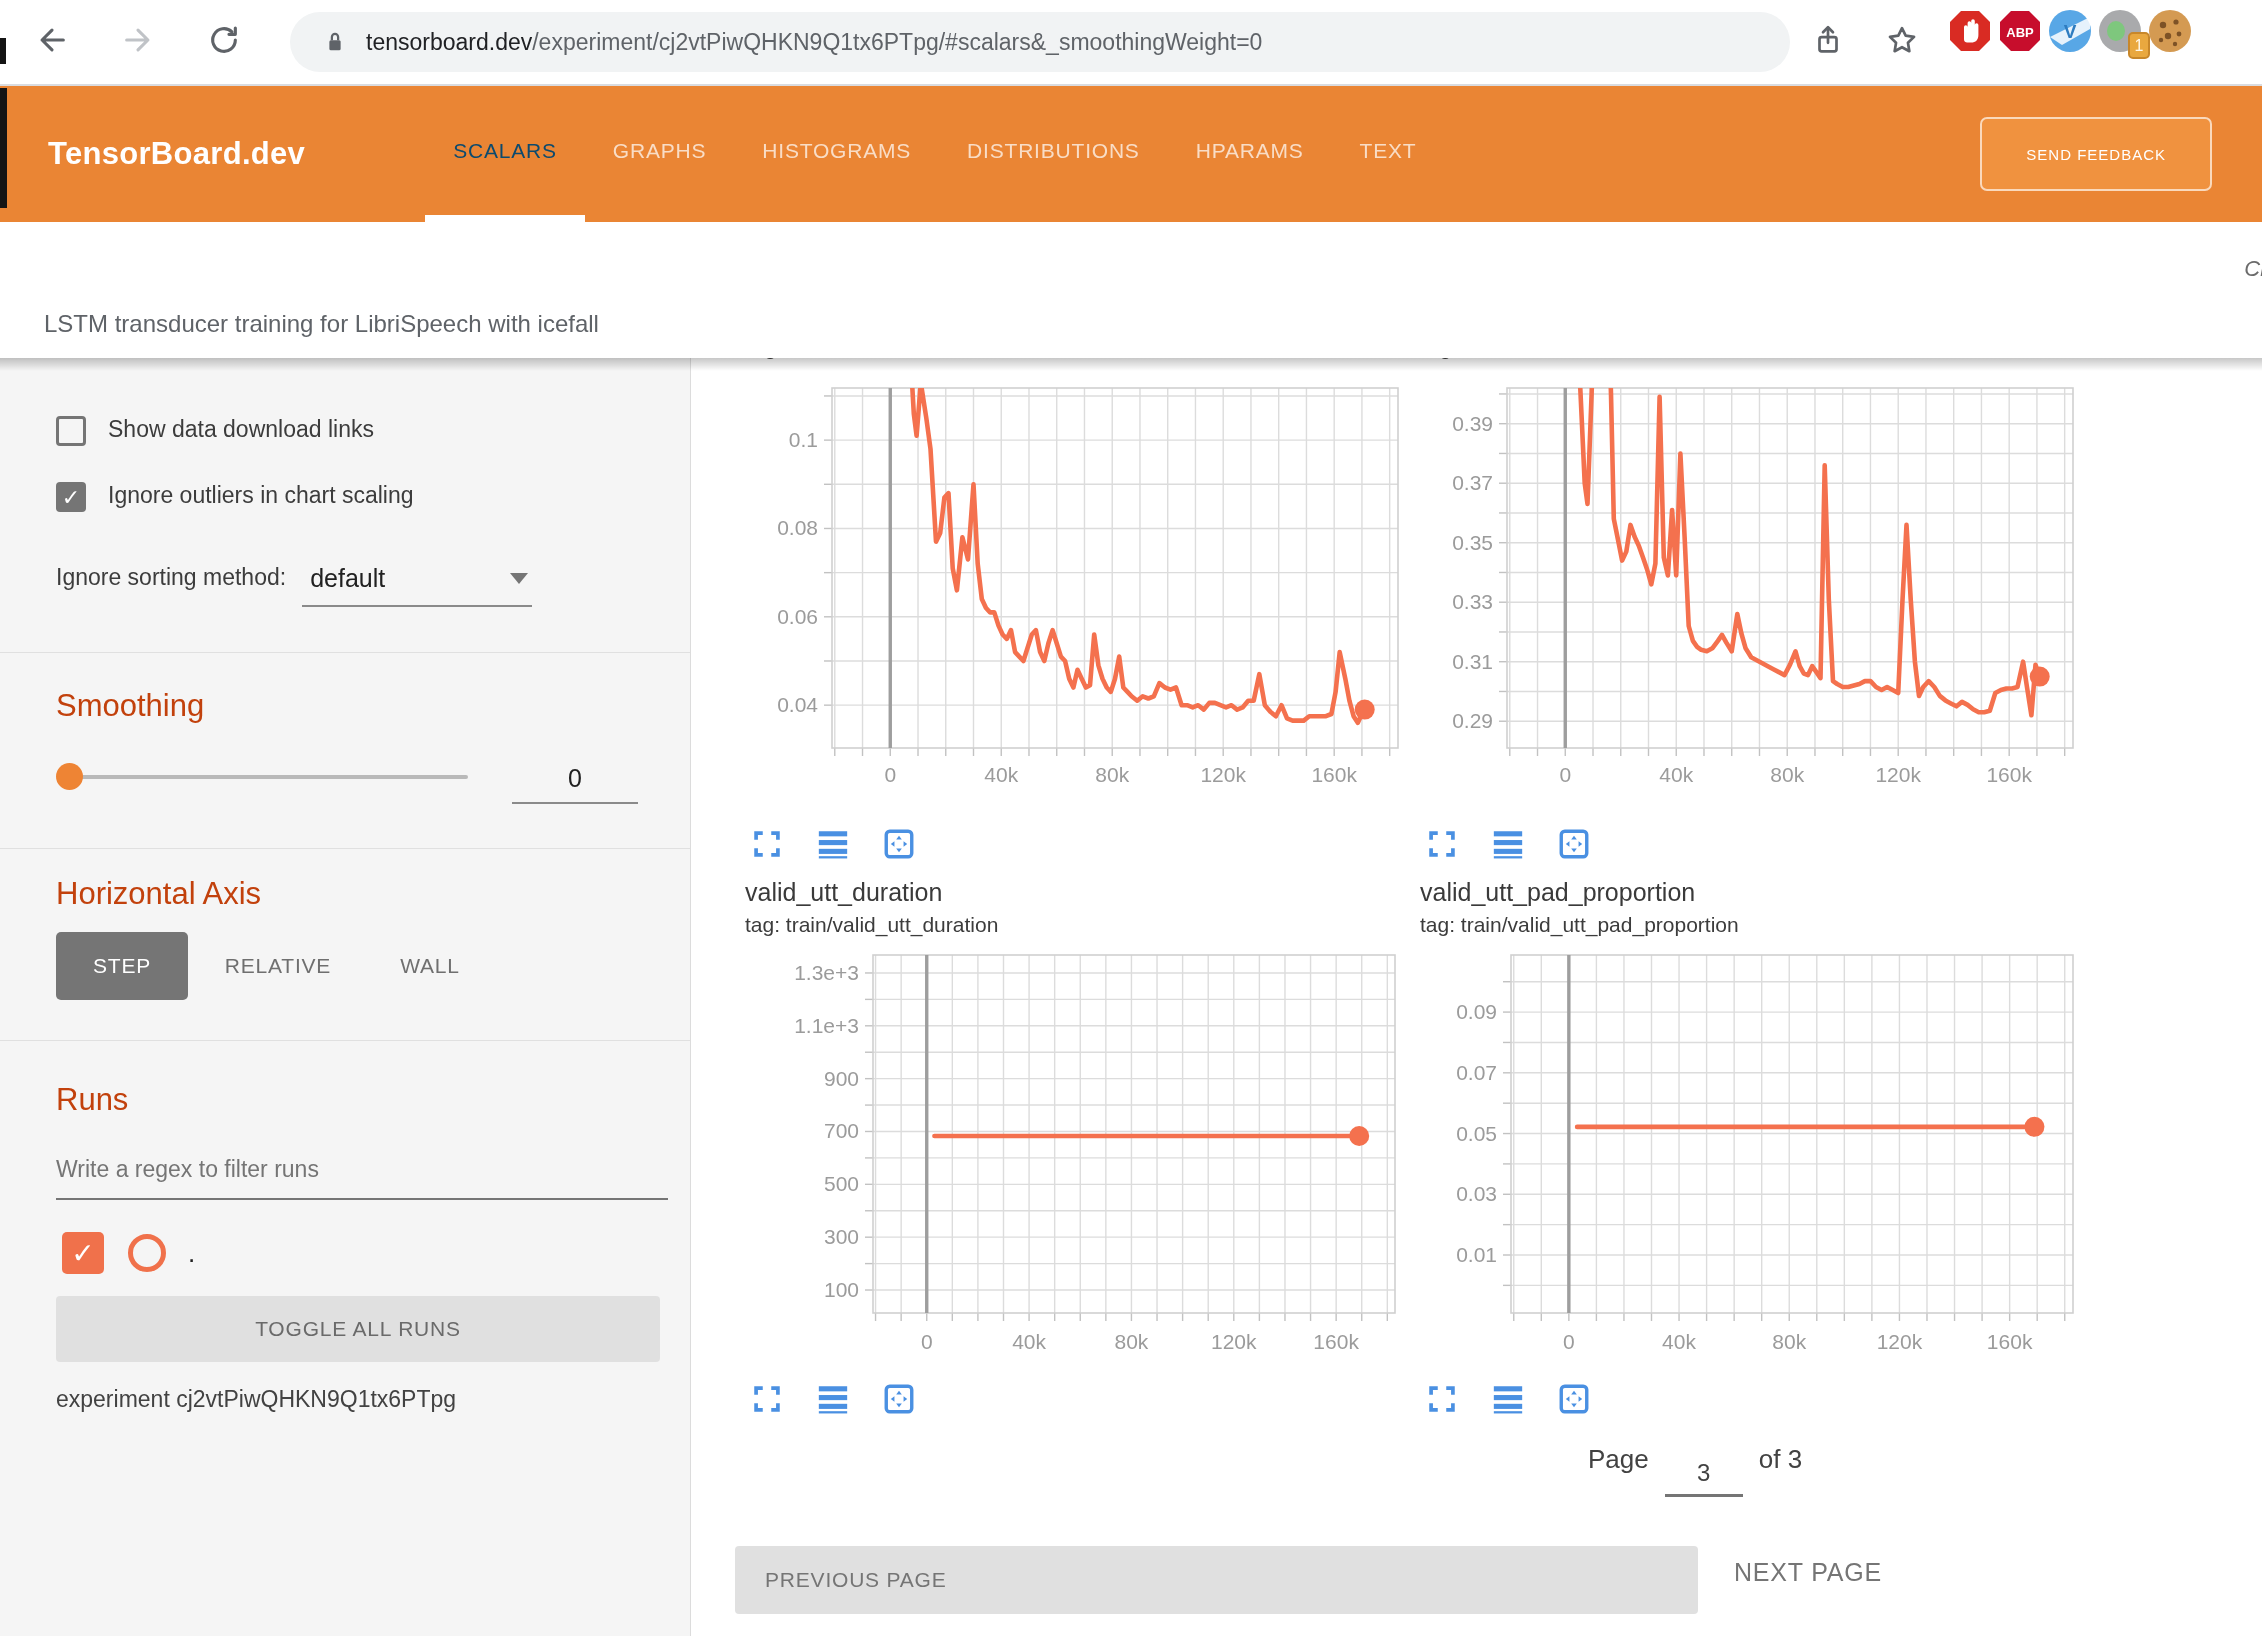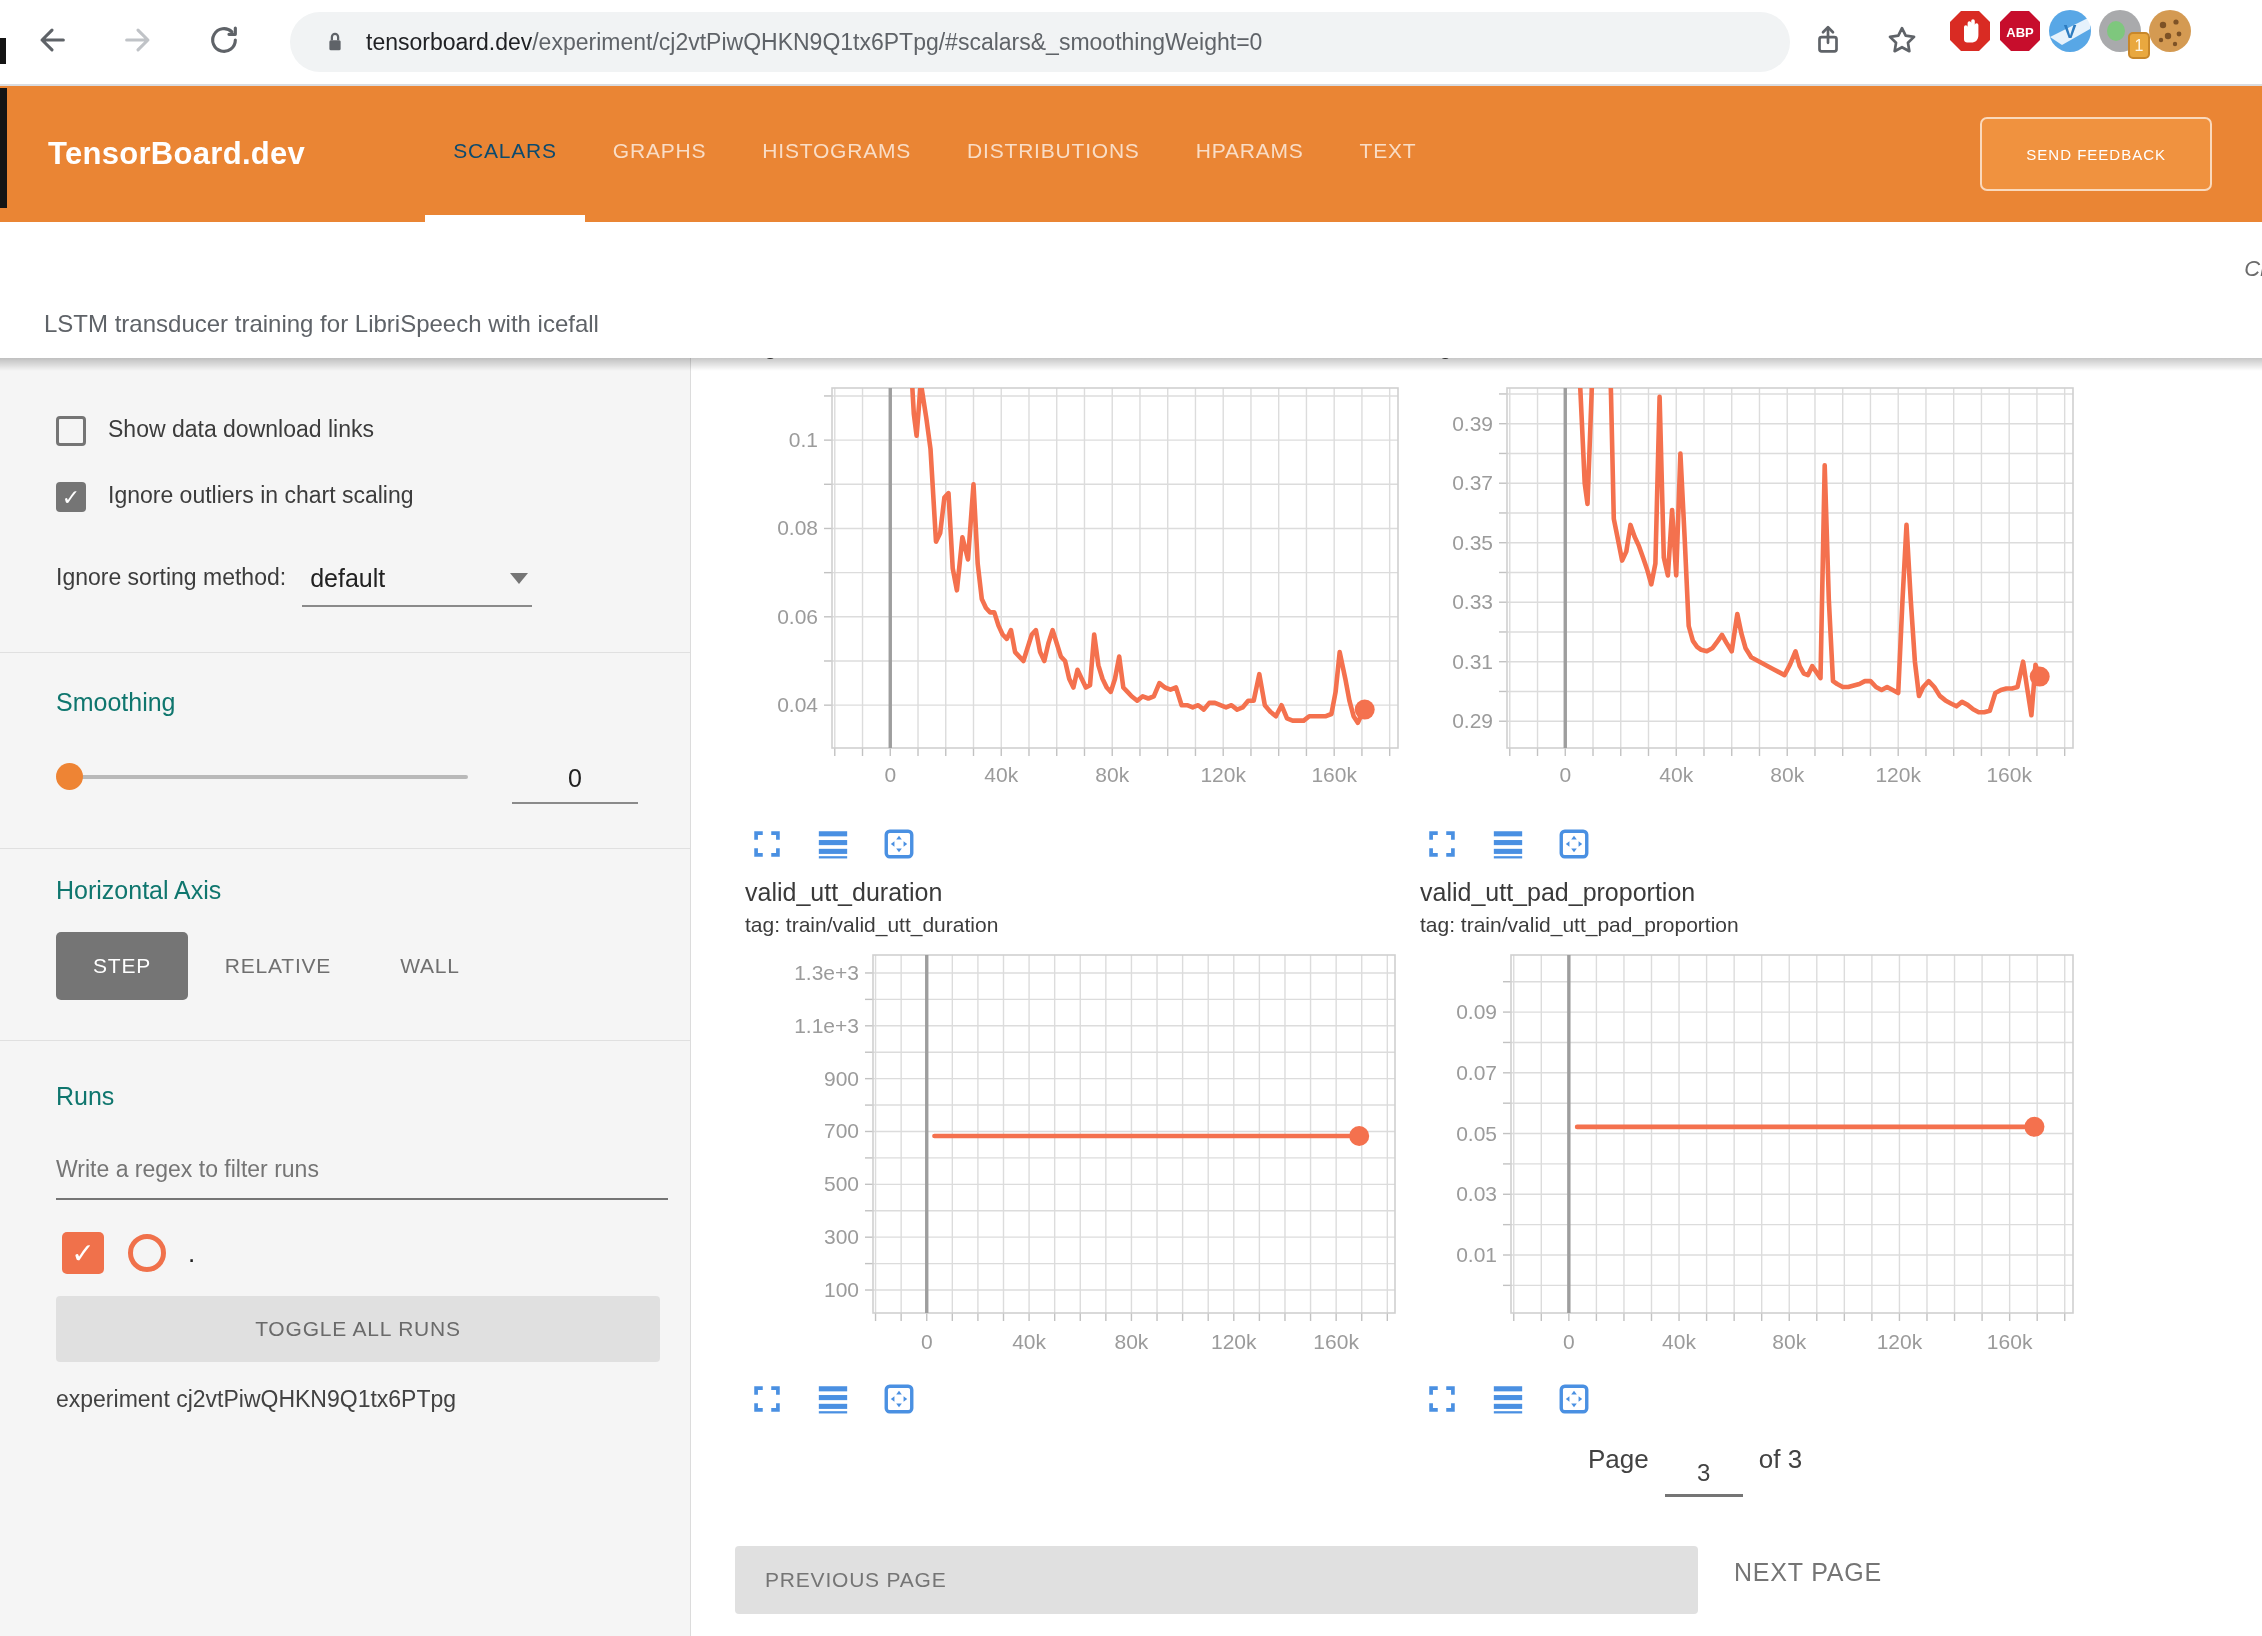--- a/index.html
+++ b/index.html
@@ -45,21 +45,21 @@
   
   .sb-row{position:absolute;left:56px;display:flex;color:#3c3c3c;font-size:23px;}
   .cb{width:30px;height:30px;border-radius:4px;box-sizing:border-box;margin-right:22px;flex:0 0 auto;display:flex;align-items:center;justify-content:center;}
   .cb-off{border:3px solid #757575;background:#f5f5f5;}
   .cb-on{background:#757575;color:#fff;font-size:22px;font-family:"DejaVu Sans",sans-serif;}
   .sb-label{color:#3c3c3c;}
   .select-box{display:flex;align-items:center;justify-content:space-between;width:218px;border-bottom:2px solid #8a8a8a;padding:0 4px 12px 8px;margin-left:16px;}
   .select-val{font-size:25px;color:#212121;}
   .caret{width:0;height:0;border-left:9px solid transparent;border-right:9px solid transparent;border-top:11px solid #757575;}
   .divider{position:absolute;left:0;width:691px;height:1px;background:#e0e0e0;}
-  .sb-h{position:absolute;left:56px;font-size:25px;color:#0f766e;}
+  .sb-h{position:absolute;left:56px;font-size:31px;color:#c2410c;}
   .slider{position:absolute;left:56px;top:400px;width:440px;height:36px;}
   .slider .track{position:absolute;left:8px;top:17px;width:404px;height:4px;background:#b9b9b9;border-radius:2px;}
   .slider .thumb{position:absolute;left:0;top:5px;width:27px;height:27px;border-radius:50%;background:#ee8434;}
   .sm-value{position:absolute;left:512px;top:396px;width:122px;height:46px;border:none;border-bottom:2px solid #8a8a8a;background:transparent;text-align:center;font-size:25px;color:#212121;font-family:inherit;}
   .axis-btn{position:absolute;top:574px;height:68px;border:none;border-radius:5px;font-size:21px;letter-spacing:.8px;font-family:inherit;display:flex;align-items:center;justify-content:center;}
   .axis-step{left:56px;width:132px;background:#757575;color:#fff;}
   .axis-rel{left:212px;width:132px;background:transparent;color:#6f6f6f;}
   .axis-wall{left:380px;width:100px;background:transparent;color:#6f6f6f;}
   .runs-filter{position:absolute;left:56px;top:782px;width:612px;height:58px;border:none;border-bottom:2px solid #757575;background:transparent;font-size:23px;color:#424242;font-family:inherit;padding:0;}
   .runs-filter::placeholder{color:#757575;opacity:1;}

